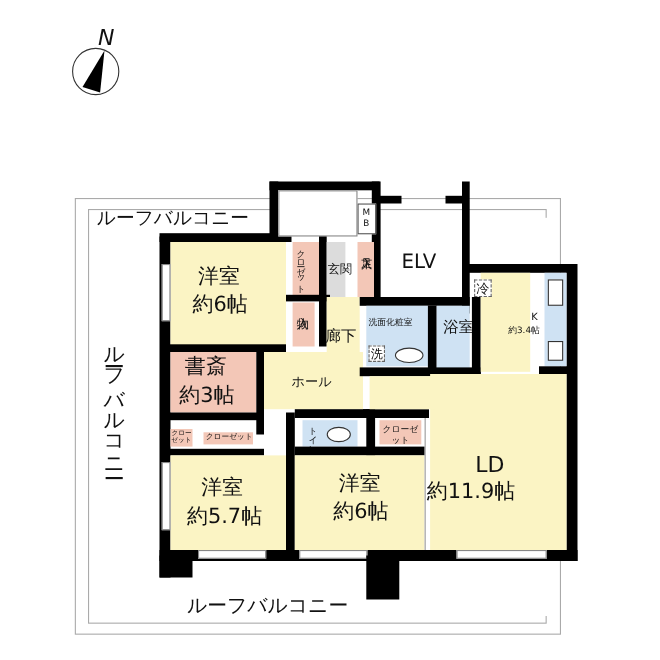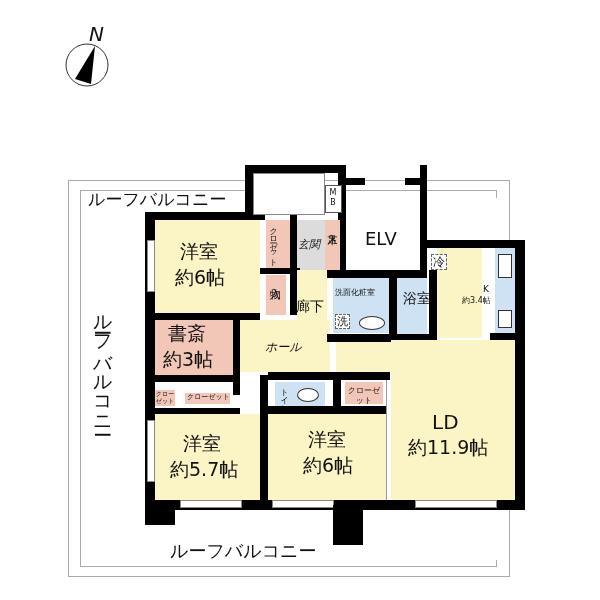--- a/index.html
+++ b/index.html
@@ -57,39 +57,39 @@
 
 <div class="room yellow" style="left:155px;top:220px;width:105px;height:95px;"></div>
 <span class="label" style="left:180px;top:240px;font-size:19px;">洋室</span>
 <span class="label" style="left:175px;top:266px;font-size:19px;">約6帖</span>
 
 <div class="room pink" style="left:266px;top:220px;width:24px;height:50px;">
   <span class="label vtext" style="left:2px;top:2px;font-size:8px;">クローゼット</span>
 </div>
 <div class="wall" style="left:290px;top:215px;width:7px;height:100px;"></div>
 
-<div class="room gray" style="left:297px;top:220px;width:28px;height:50px;font-style:italic;">
+<div class="room gray" style="left:297px;top:220px;width:17px;height:50px;">
   <span class="label" style="left:1px;top:18px;font-size:11px;">玄関</span>
 </div>
 
 <div class="room pink" style="left:325px;top:220px;width:15px;height:50px;">
   <span class="label vtext" style="left:1px;top:8px;font-size:10px;">下足入</span>
 </div>
 
 <span class="label" style="left:365px;top:228px;font-size:18px;">ELV</span>
 
 <div class="wall" style="left:260px;top:268px;width:40px;height:6px;"></div>
 <div class="room pink" style="left:266px;top:275px;width:20px;height:40px;">
   <span class="label vtext" style="left:2px;top:5px;font-size:11px;">物入</span>
 </div>
 
 <div class="room yellow" style="left:297px;top:270px;width:30px;height:50px;"></div>
 <span class="label" style="left:296px;top:298px;font-size:14px;">廊下</span>
 <div class="room yellow" style="left:240px;top:320px;width:90px;height:52px;"></div>
-<span class="label" style="left:265px;top:340px;font-size:12px;font-style:italic;">ホール</span>
+<span class="label" style="left:265px;top:340px;font-size:12px;">ホール</span>
 <div class="wall" style="left:150px;top:313px;width:110px;height:7px;"></div>
 
 <div class="room pink" style="left:155px;top:320px;width:78px;height:55px;"></div>
 <span class="label" style="left:168px;top:322px;font-size:19px;">書斎</span>
 <span class="label" style="left:163px;top:348px;font-size:19px;">約3帖</span>
 <div class="wall" style="left:233px;top:315px;width:7px;height:80px;"></div>
 <div class="wall" style="left:150px;top:375px;width:90px;height:7px;"></div>
 
 <div class="room pink" style="left:155px;top:390px;width:20px;height:16px;">
   <span class="label" style="left:0;top:0;font-size:6px;width:20px;white-space:normal;">クローゼット</span>
@@ -141,21 +141,21 @@
 <span class="label" style="left:462px;top:296px;font-size:8px;">約3.4帖</span>
 <div class="room blue" style="left:495px;top:248px;width:20px;height:85px;">
   <div style="position:absolute;left:3px;top:6px;width:12px;height:22px;border:1px solid #333;background:#fff;"></div>
   <div style="position:absolute;left:3px;top:62px;width:12px;height:16px;border:1px solid #333;background:#fff;"></div>
 </div>
 <div class="wall" style="left:490px;top:333px;width:30px;height:7px;"></div>
 
 <div class="room yellow" style="left:391px;top:340px;width:124px;height:160px;"></div>
 <div class="room yellow" style="left:336px;top:342px;width:60px;height:30px;"></div>
 <span class="label" style="left:432px;top:410px;font-size:20px;">LD</span>
-<span class="label" style="left:408px;top:436px;font-size:19px;">約11.9帖</span>
+<span class="label" style="left:388px;top:436px;font-size:19px;">約11.9帖</span>
 
 <div class="win" style="left:180px;top:500px;width:60px;height:6px;"></div>
 <div class="win" style="left:272px;top:500px;width:60px;height:6px;"></div>
 <div class="win" style="left:415px;top:500px;width:80px;height:6px;"></div>
 <div class="win" style="left:147px;top:240px;width:6px;height:50px;"></div>
 <div class="win" style="left:147px;top:420px;width:6px;height:60px;"></div>
 
 <div class="wall" style="left:145px;top:505px;width:30px;height:20px;"></div>
 <div class="wall" style="left:333px;top:505px;width:30px;height:40px;"></div>
 

